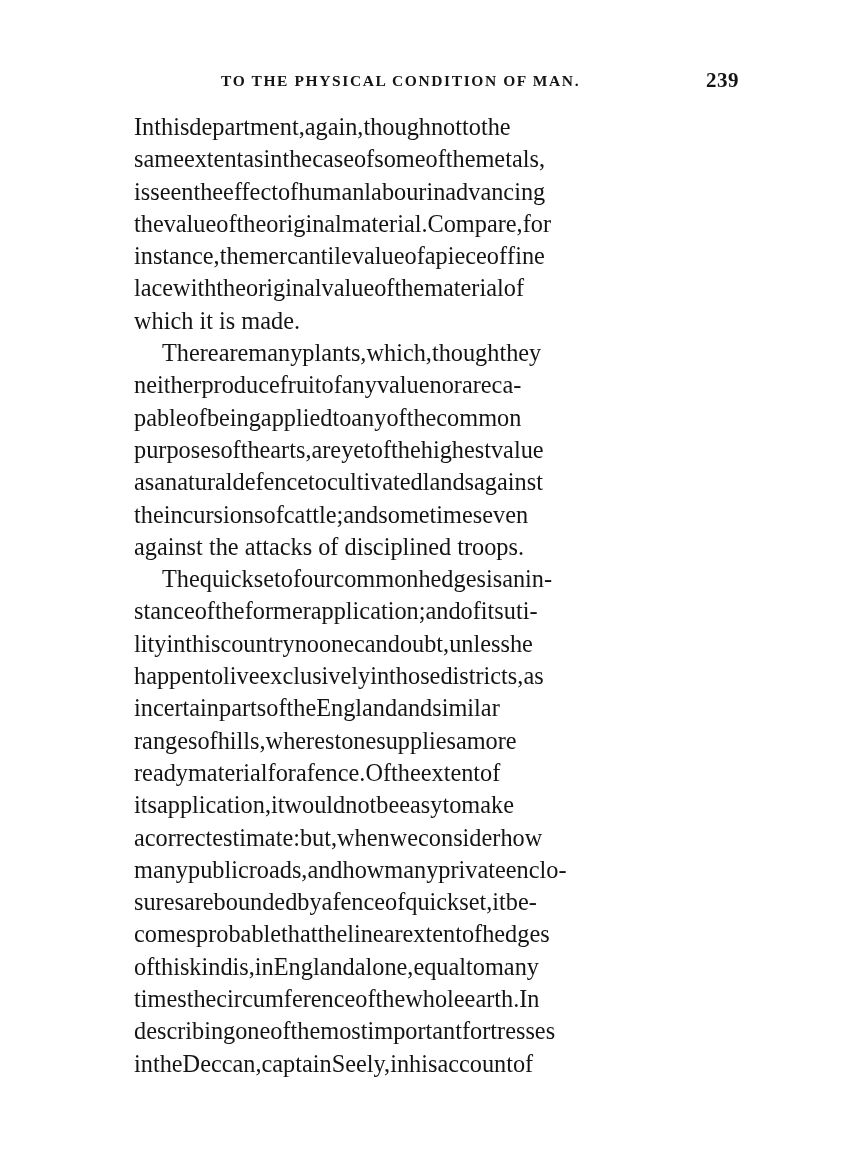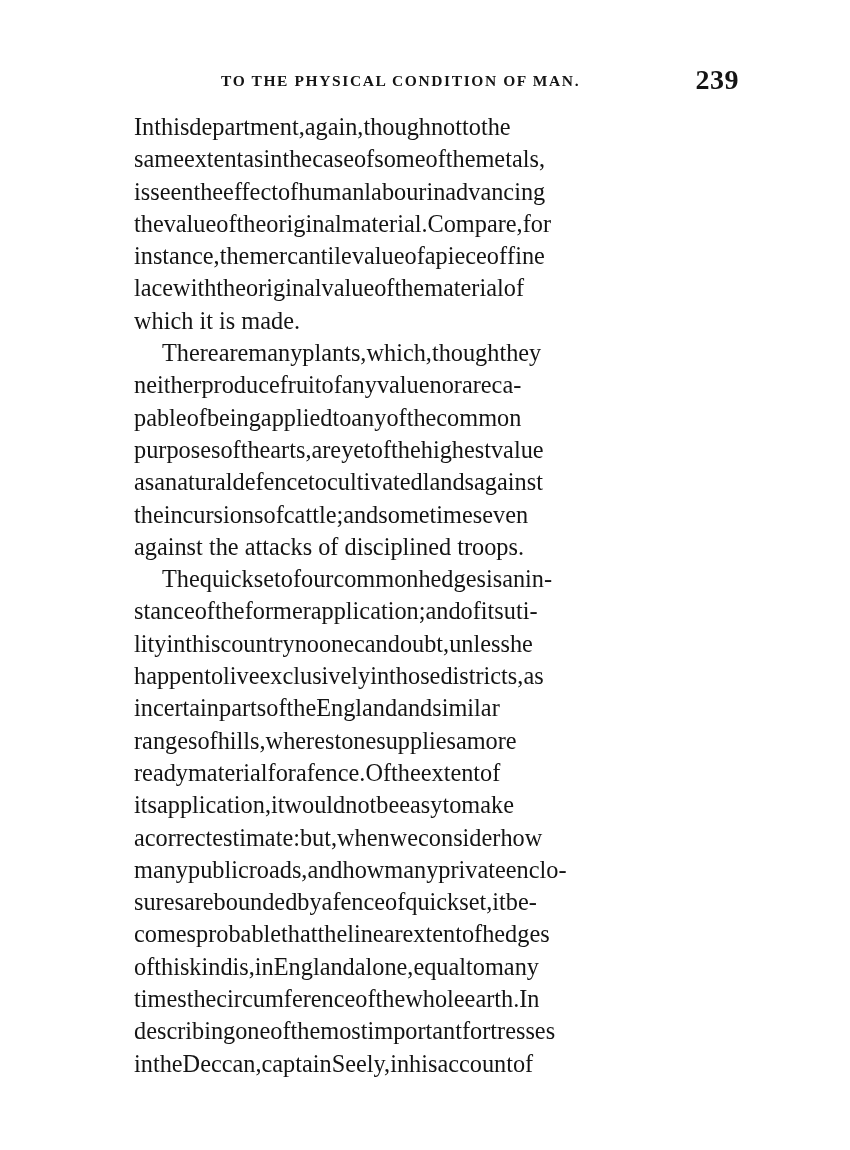--- a/index.html
+++ b/index.html
@@ -36,21 +36,21 @@
   }
   .running-head .title {
     position: absolute;
     left: 0;
     top: 0;
   }
   .running-head .folio {
     position: absolute;
     right: 0;
     top: -1px;
-    font-size: 28px;
+    font-size: 21px;
     letter-spacing: 0.5px;
   }
   .body-text {
     position: absolute;
     top: 111px;
     left: 0;
     width: 588px;
   }
   .line {
     display: block;

